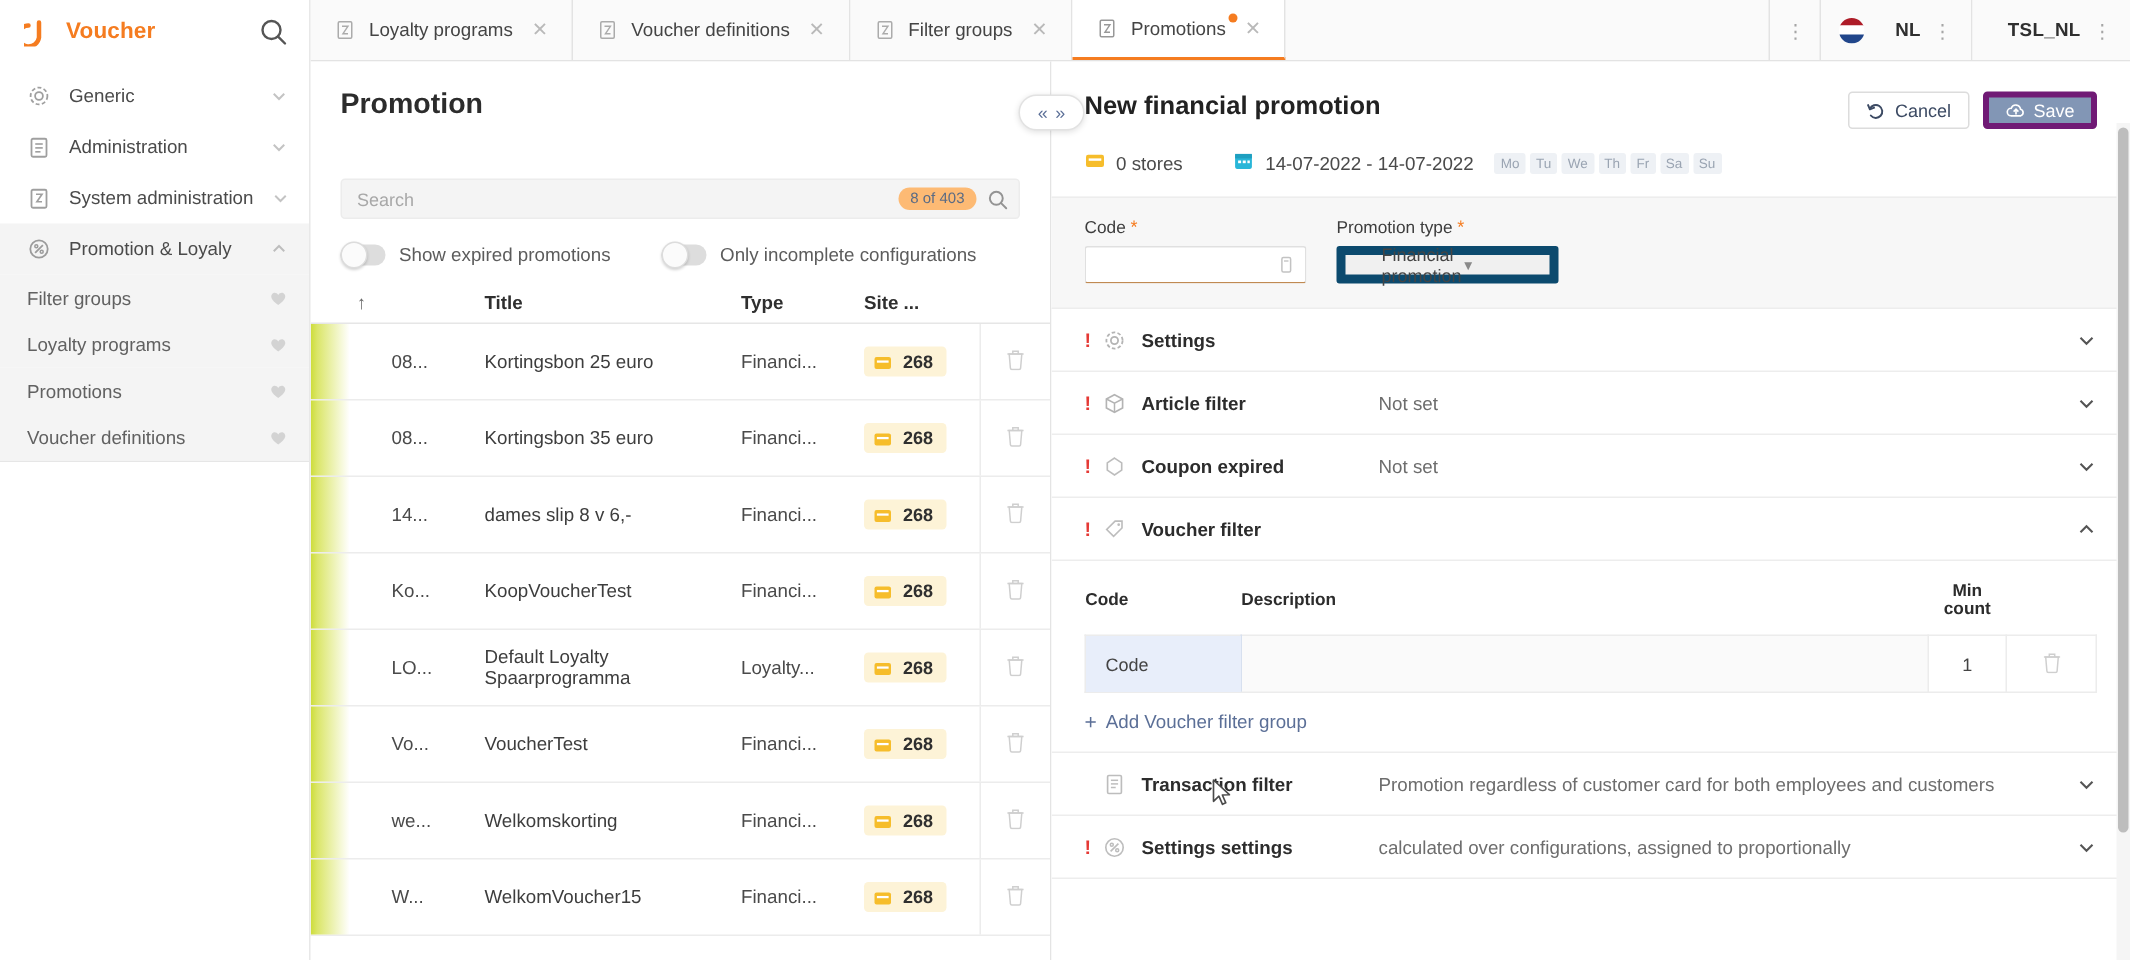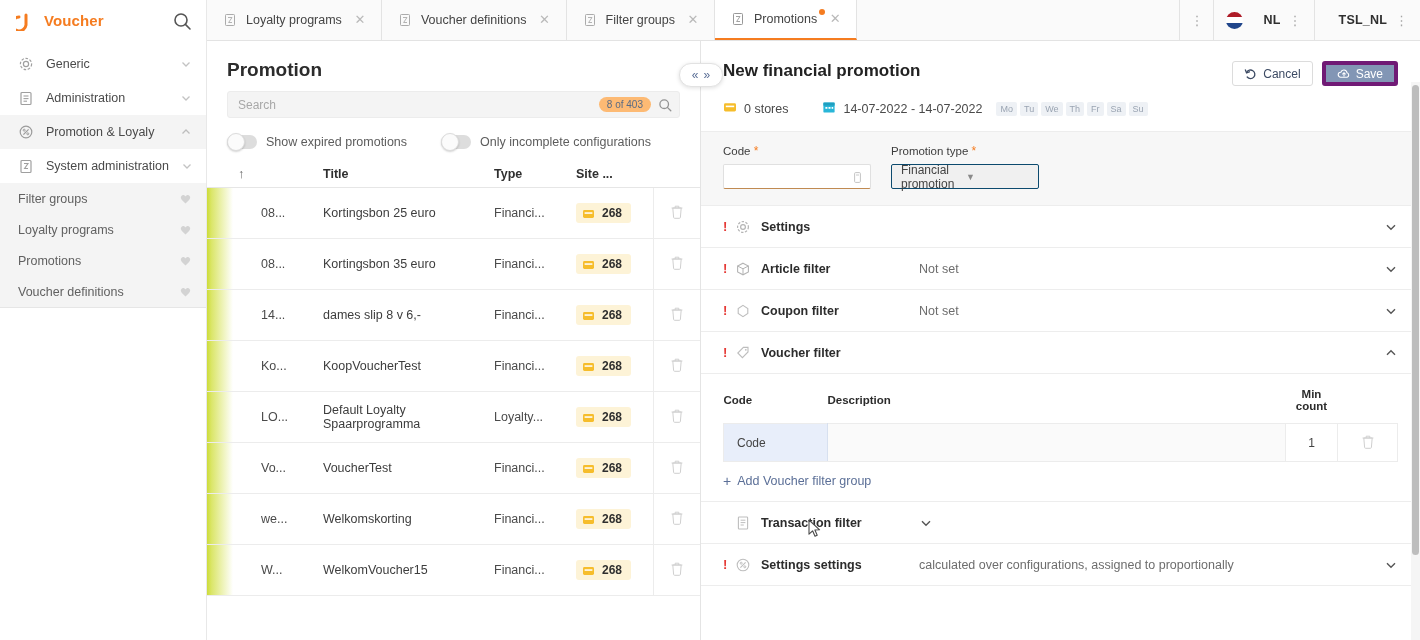--- a/index.html
+++ b/index.html
@@ -93,21 +93,21 @@
   
   .body-split { flex: 1; display: flex; min-height: 0; position: relative; }
 
   
   .listpanel {
     width: 494px; flex: 0 0 494px; background: #ffffff;
     border-right: 1px solid #e4e4e4; display: flex; flex-direction: column;
     min-height: 0; position: relative;
   }
   .list-title { font-size: 19px; font-weight: bold; color: #2c2c2c; padding: 18px 0 10px 20px; }
-  .search-wrap { padding: 0 20px 4px 20px; }
+  .search-wrap { padding: 0 20px 4px 20px; margin-top: 28px; }
   .searchbox {
     height: 27px; background: #f4f4f4; border: 1px solid #ececec; border-radius: 3px;
     display: flex; align-items: center; padding: 0 7px 0 10px; gap: 7px;
   }
   .searchbox input {
     flex: 1; border: none; background: transparent; outline: none;
     font-size: 12px; color: #444; font-family: inherit;
   }
   .searchbox input::placeholder { color: #a8a8a8; }
   .count-pill {
@@ -219,22 +219,22 @@
   }
   .inp .trail { width: 13px; height: 13px; opacity: .5; flex: 0 0 13px; }
   .inp-attach {
     width: 27px; height: 25px; border: 1px solid #e0e0e0; border-left: none;
     background: #fff; display: flex; align-items: center; justify-content: center;
     border-bottom-color: #c08a52; cursor: pointer;
   }
   .desc-row { display: flex; }
   .desc-row .inp { flex: 1; border-right: none; border-radius: 2px 0 0 2px; }
   .sel {
-    height: 25px; background: #f0f0f0; border: 1px solid #0c4a6e; border-radius: 2px;
-    display: flex; align-items: center; padding: 0 7px 0 9px;
+    height: 25px; background: #f0f0f0; border: 6px solid #0c4a6e; border-radius: 2px;
+    display: flex; align-items: center; padding: 0 7px 0 24px;
     font-size: 12px; color: #444; cursor: pointer;
   }
   .sel span { flex: 1; }
   .sel .caret { color: #8a8a8a; font-size: 9px; }
 
   
   .sections { flex: 1; overflow: hidden; }
   .sec-head {
     display: flex; align-items: center; height: 42px;
     border-bottom: 1px solid #ededed; padding: 0 22px 0 22px; cursor: pointer;
@@ -327,47 +327,47 @@
               <line x1="5.5" y1="11.2" x2="9" y2="11.2" stroke="#666" stroke-width="1.1"></line>
             </svg>
         </span>
         <span class="nav-label">Administration</span>
         <span class="nav-chev">
           <svg viewBox="0 0 12 12" width="12" height="12">
               <polyline points="2.5,4.5 6,8 9.5,4.5" fill="none" stroke="#888" stroke-width="1.3"></polyline>
             </svg>
         </span>
       </div>
+      <div class="nav-item">
+        <span class="nav-ico">
+          <svg viewBox="0 0 16 16" width="16" height="16">
+              <rect x="3" y="2.5" width="10" height="12" rx="1" fill="none" stroke="#666" stroke-width="1.2"></rect>
+              <path d="M6 5.5 L10 5.5 L6.6 10.5 L10 10.5" fill="none" stroke="#666" stroke-width="1.1"></path>
+            </svg>
+        </span>
+        <span class="nav-label">System administration</span>
+        <span class="nav-chev">
+          <svg viewBox="0 0 12 12" width="12" height="12">
+              <polyline points="2.5,4.5 6,8 9.5,4.5" fill="none" stroke="#888" stroke-width="1.3"></polyline>
+            </svg>
+        </span>
+      </div>
       <div class="nav-item active">
         <span class="nav-ico">
           <svg viewBox="0 0 16 16" width="16" height="16">
               <circle cx="8" cy="8" r="5.8" fill="none" stroke="#666" stroke-width="1.2"></circle>
               <line x1="5.4" y1="10.6" x2="10.6" y2="5.4" stroke="#666" stroke-width="1.2"></line>
               <circle cx="6.2" cy="6.2" r="1" fill="none" stroke="#666" stroke-width="1"></circle>
               <circle cx="9.8" cy="9.8" r="1" fill="none" stroke="#666" stroke-width="1"></circle>
             </svg>
         </span>
         <span class="nav-label">Promotion &amp; Loyaly</span>
         <span class="nav-chev">
           <svg viewBox="0 0 12 12" width="12" height="12">
               <polyline points="2.5,7.5 6,4 9.5,7.5" fill="none" stroke="#888" stroke-width="1.3"></polyline>
-            </svg>
-        </span>
-      </div>
-      <div class="nav-item">
-        <span class="nav-ico">
-          <svg viewBox="0 0 16 16" width="16" height="16">
-              <rect x="3" y="2.5" width="10" height="12" rx="1" fill="none" stroke="#666" stroke-width="1.2"></rect>
-              <path d="M6 5.5 L10 5.5 L6.6 10.5 L10 10.5" fill="none" stroke="#666" stroke-width="1.1"></path>
-            </svg>
-        </span>
-        <span class="nav-label">System administration</span>
-        <span class="nav-chev">
-          <svg viewBox="0 0 12 12" width="12" height="12">
-              <polyline points="2.5,4.5 6,8 9.5,4.5" fill="none" stroke="#888" stroke-width="1.3"></polyline>
             </svg>
         </span>
       </div>
 
       <div class="nav-subs-wrap">
         <div class="nav-sub">
           <span class="sub-label">Filter groups</span>
           <span class="heart">
             <svg viewBox="0 0 13 13" width="13" height="13">
                 <path d="M6.5 11.4 C2 8 1 5.8 2.4 4 C3.6 2.5 5.6 3 6.5 4.6 C7.4 3 9.4 2.5 10.6 4 C12 5.8 11 8 6.5 11.4Z" fill="#a8a8a8"></path>
@@ -799,21 +799,21 @@
             </span>
           </div>
 
           <div class="sec-head">
             <span class="bang">!</span>
             <span class="sec-ico">
               <svg viewBox="0 0 16 16" width="16" height="16">
                   <path d="M8 2.4 L12.8 5.6 V10.4 L8 13.6 L3.2 10.4 V5.6Z" fill="none" stroke="#888" stroke-width="1.1"></path>
                 </svg>
             </span>
-            <span class="sec-name">Coupon filter</span>
+            <span class="sec-name">Coupon expired</span>
             <span class="sec-sum">Not set</span>
             <span class="sec-chev">
               <svg viewBox="0 0 14 14" width="14" height="14">
                   <polyline points="3,5.2 7,9.2 11,5.2" fill="none" stroke="#555" stroke-width="1.4"></polyline>
                 </svg>
             </span>
           </div>
 
           <div class="sec-head">
             <span class="bang">!</span>
@@ -868,20 +868,21 @@
             <span class="bang"></span>
             <span class="sec-ico">
               <svg viewBox="0 0 16 16" width="16" height="16">
                   <rect x="3.4" y="2" width="9.2" height="12" rx=".8" fill="none" stroke="#888" stroke-width="1.1"></rect>
                   <line x1="5.6" y1="5.2" x2="10.4" y2="5.2" stroke="#888" stroke-width="1"></line>
                   <line x1="5.6" y1="7.6" x2="10.4" y2="7.6" stroke="#888" stroke-width="1"></line>
                   <line x1="5.6" y1="10" x2="8.8" y2="10" stroke="#888" stroke-width="1"></line>
                 </svg>
             </span>
             <span class="sec-name">Transaction filter</span>
+            <span class="sec-sum">Promotion regardless of customer card for both employees and customers</span>
             <span class="sec-chev">
               <svg viewBox="0 0 14 14" width="14" height="14">
                   <polyline points="3,5.2 7,9.2 11,5.2" fill="none" stroke="#555" stroke-width="1.4"></polyline>
                 </svg>
             </span>
           </div>
 
           <div class="sec-head">
             <span class="bang">!</span>
             <span class="sec-ico">

